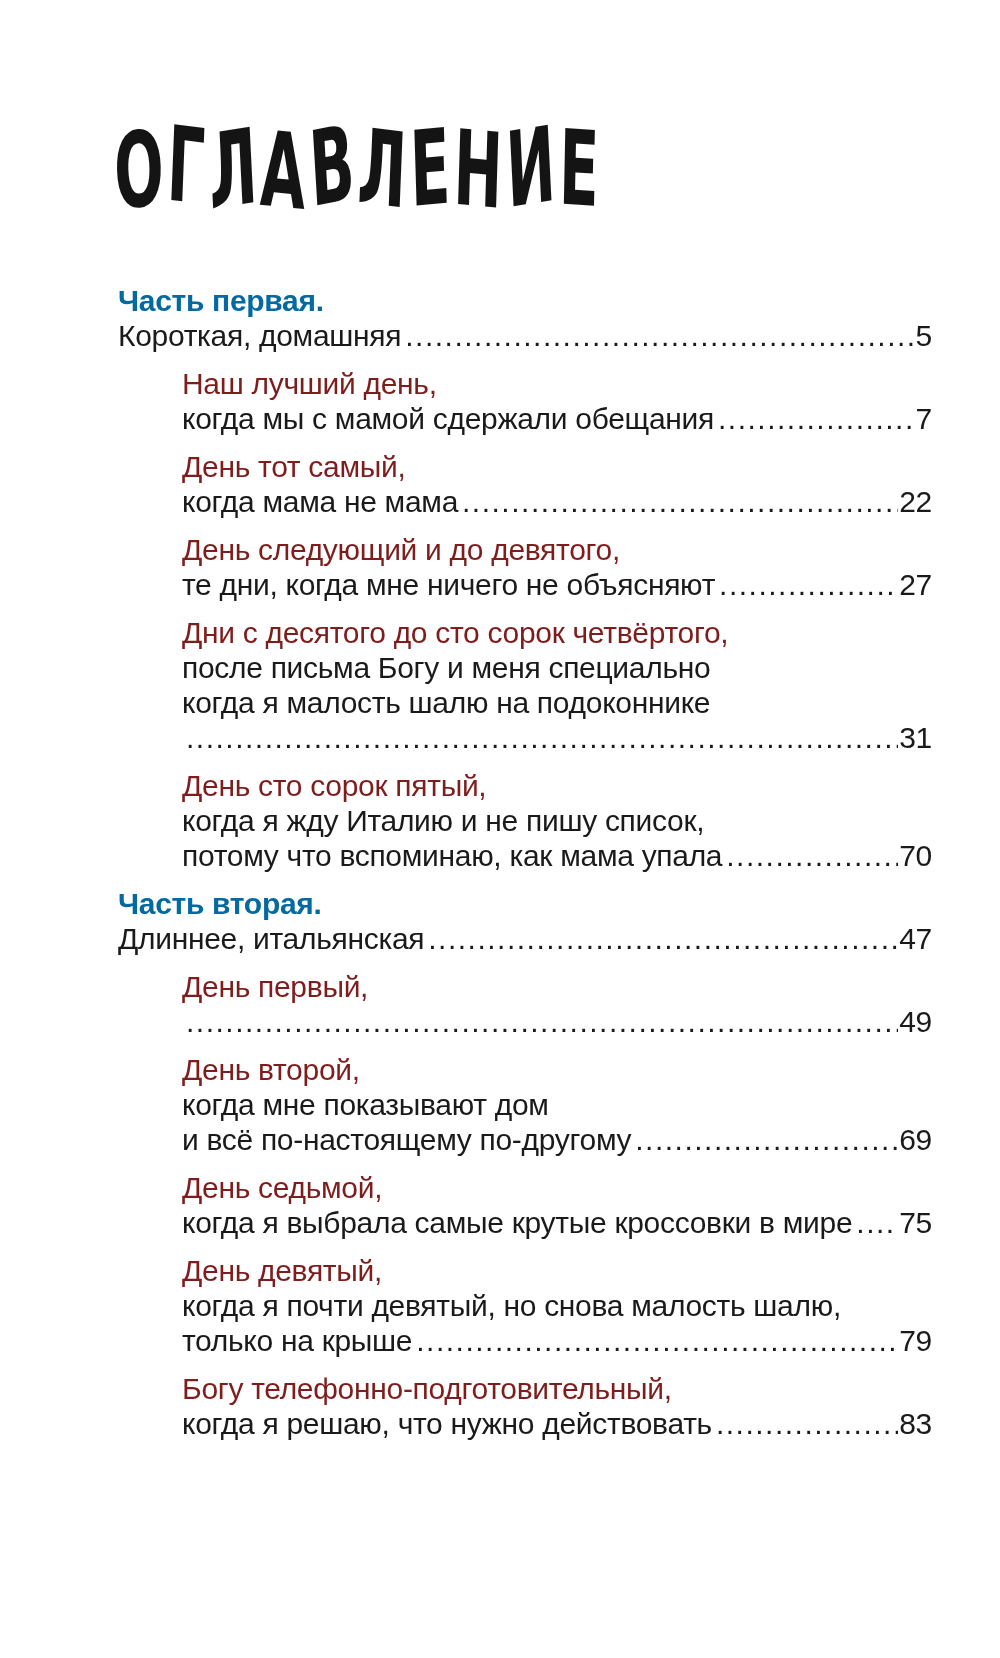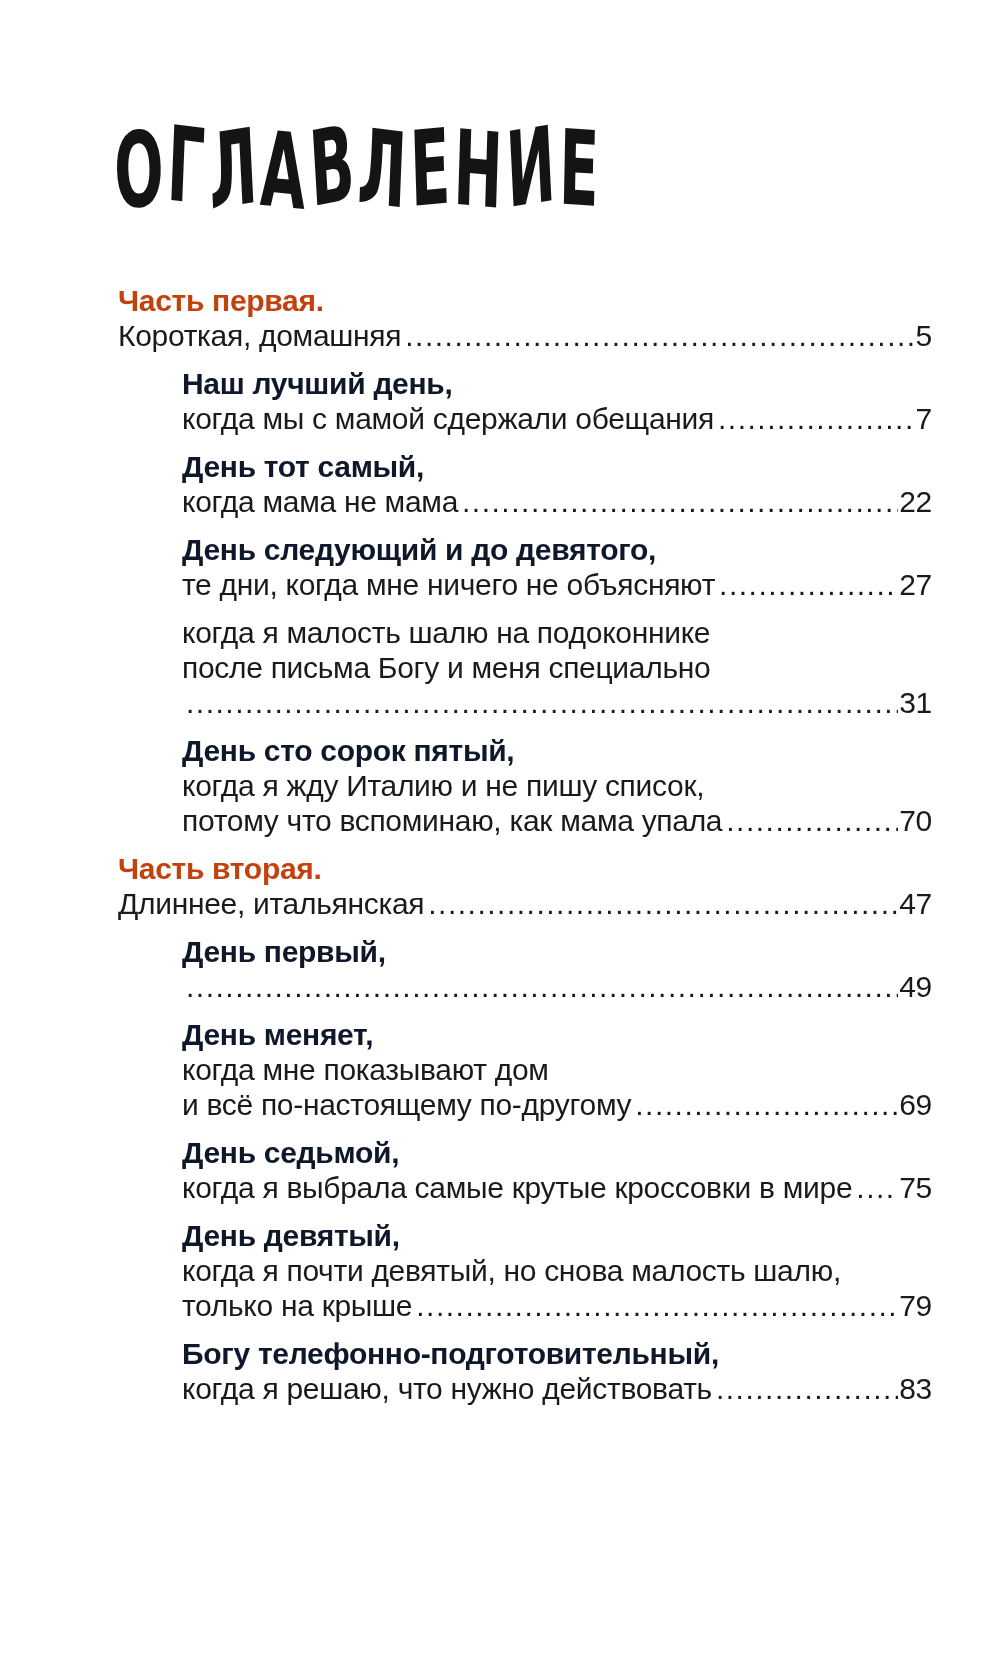--- a/index.html
+++ b/index.html
@@ -49,23 +49,23 @@
   .toc {
     position: absolute;
     left: 118px;
     top: 283px;
     width: 814px;
     font-size: 30px;
     line-height: 35px;
     letter-spacing: -0.3px;
   }
   .part + .part { margin-top: 13px; }
-  .part-heading { font-weight: bold; color: #c2410c; }
+  .part-heading { font-weight: bold; color: #0369a1; }
   .chapter { margin-top: 13px; padding-left: 64px; }
-  .ch-title { font-weight: bold; color: #0f172a; }
+  .ch-title { font-weight: normal; color: #7f1d1d; }
   .lline { display: flex; align-items: flex-end; }
   .txt { white-space: nowrap; flex: 0 0 auto; }
   .leader {
     flex: 1 1 auto;
     overflow: hidden;
     white-space: nowrap;
     letter-spacing: 1.5px;
     margin-left: 4px;
     min-width: 16px;
     color: #1a1a1a;
@@ -105,22 +105,23 @@
         </div>
         <div class="chapter">
           <div class="ch-title">День следующий и до девятого,</div>
           <div class="lline">
             <span class="txt">те дни, когда мне ничего не объясняют</span>
             <span class="leader">........................................................................................................................</span>
             <span class="pg">27</span>
           </div>
         </div>
         <div class="chapter">
+          <div class="ch-title">Дни с десятого до сто сорок четвёртого,</div>
+          <div class="line">после письма Богу и меня специально</div>
           <div class="line">когда я малость шалю на подоконнике</div>
-          <div class="line">после письма Богу и меня специально</div>
           <div class="lline">
             <span class="leader">........................................................................................................................</span>
             <span class="pg">31</span>
           </div>
         </div>
         <div class="chapter">
           <div class="ch-title">День сто сорок пятый,</div>
           <div class="line">когда я жду Италию и не пишу список,</div>
           <div class="lline">
             <span class="txt">потому что вспоминаю, как мама упала</span>
@@ -137,21 +138,21 @@
           <span class="pg">47</span>
         </div>
         <div class="chapter">
           <div class="ch-title">День первый,</div>
           <div class="lline">
             <span class="leader">........................................................................................................................</span>
             <span class="pg">49</span>
           </div>
         </div>
         <div class="chapter">
-          <div class="ch-title">День меняет,</div>
+          <div class="ch-title">День второй,</div>
           <div class="line">когда мне показывают дом</div>
           <div class="lline">
             <span class="txt">и всё по-настоящему по-другому</span>
             <span class="leader">........................................................................................................................</span>
             <span class="pg">69</span>
           </div>
         </div>
         <div class="chapter">
           <div class="ch-title">День седьмой,</div>
           <div class="lline">

